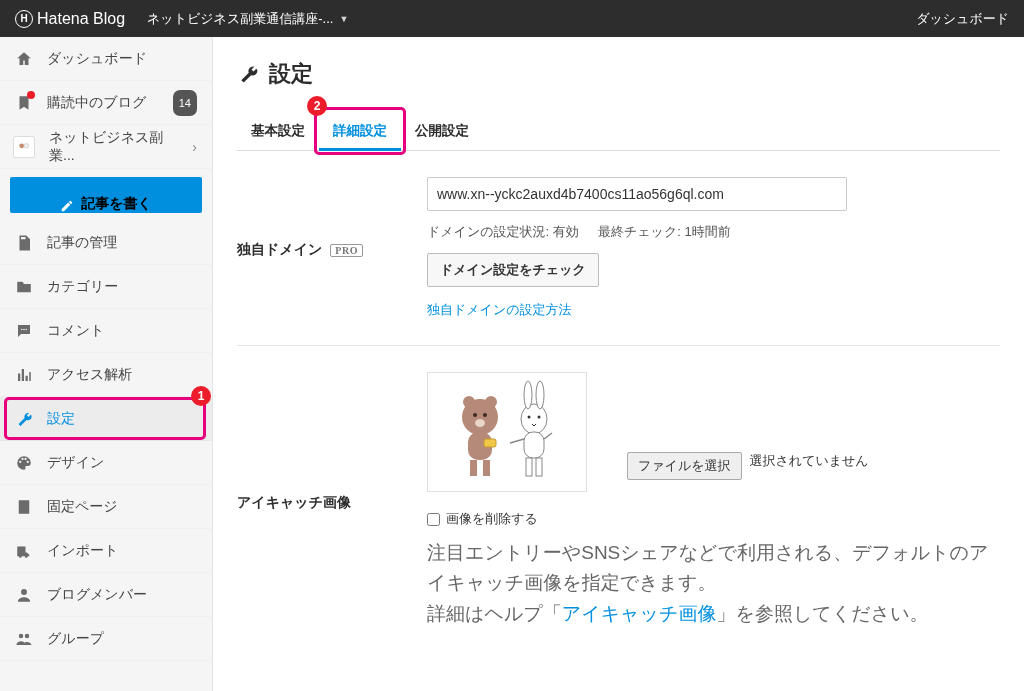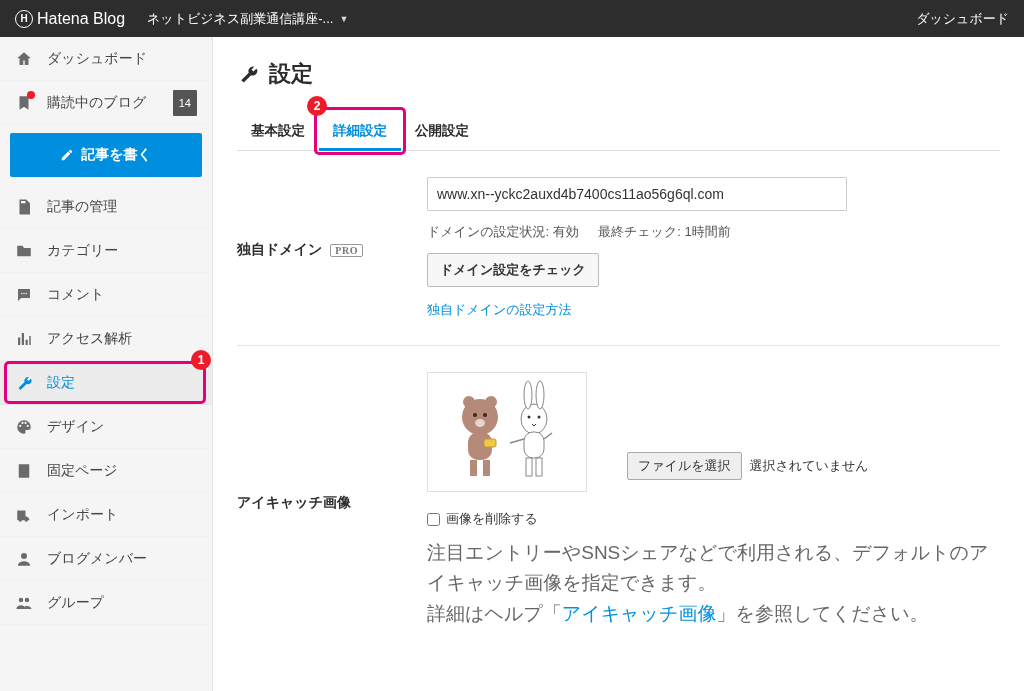--- a/index.html
+++ b/index.html
@@ -11,26 +11,26 @@
 .header-caret { font-size: 9px; opacity: .8; }
 .header-right { margin-left: auto; font-size: 13px; }
 .layout { display: flex; height: calc(100vh - 37px); min-height: 654px; }
 .sidebar { width: 213px; background: #f5f5f5; border-right: 1px solid #e5e5e5; overflow-y: auto; }
 .side-item { display: flex; align-items: center; height: 44px; padding: 0 15px; color: #454545; cursor: pointer; gap: 14px; position: relative; border-bottom: 1px solid rgba(0,0,0,.02);}
 .side-item.active { background: #ececec; color: #008fde; }
 .side-icon { width: 18px; display: flex; justify-content: center; }
 .side-icon svg { width: 18px; height: 18px; fill: #6b6b6b; }
 .side-item.active .side-icon svg { fill: #008fde; }
 .side-label { flex: 1; font-size: 14px; }
-.side-count { background: #555; color: #fff; font-size: 11px; border-radius: 1px; min-width: 22px; text-align: left; padding: 7px 6px; }
+.side-count { background: #555; color: #fff; font-size: 11px; border-radius: 7px; min-width: 22px; text-align: left; padding: 7px 6px; }
 .side-red-dot { position: absolute; left: 27px; top: 10px; width: 8px; height: 8px; background: #ec1c2a; border-radius: 50%; }
 .side-chev { color: #8a8a8a; font-size: 14px; }
 .side-thumb { width: 22px; height: 22px; border: 1px solid #ddd; border-radius: 2px; display: flex; align-items: center; justify-content: center; background: #fff; margin-left: -2px;}
 .write-btn-wrap { padding: 8px 10px; }
-.write-btn { background: #008fde; color: #ffffff; height: 44px; display: flex; align-items: center; justify-content: center; gap: 7px; font-size: 14px; font-weight: bold; border-radius: 2px; cursor: pointer; }
+.write-btn { background: #008fde; color: #000000; height: 36px; display: flex; align-items: flex-end; justify-content: center; gap: 7px; font-size: 14px; font-weight: bold; border-radius: 2px; cursor: pointer; }
 .write-btn svg { width: 14px; height: 14px; fill: #fff; }
 .annot { position: absolute; border: 3px solid #e6007e; border-radius: 5px; pointer-events: none; }
 .annot-badge { position: absolute; width: 20px; height: 20px; background: #ec1c2a; color: #fff; border-radius: 50%; font-size: 12px; font-weight: bold; display: flex; align-items: center; justify-content: center; }
 .main { flex: 1; padding: 22px 24px 0 24px; overflow-y: auto; position: relative; }
 .page-title { display: flex; align-items: center; gap: 10px; font-size: 22px; font-weight: bold; color: #2d2d2d; padding-bottom: 24px; }
 .page-title svg { width: 22px; height: 22px; fill: #2d2d2d; }
 .tabs { border-bottom: 1px solid #dcdcdc; display: flex; position: relative; }
 .tab { padding: 9px 14px 10px; font-size: 13.5px; font-weight: bold; color: #2d2d2d; cursor: pointer; position: relative; }
 .tab.active { color: #008fde; }
 .tab.active::after { content: ""; position: absolute; left: 0; right: 0; bottom: -1px; height: 3px; background: #008fde; }
@@ -38,21 +38,21 @@
 .section:last-child { border-bottom: none; }
 .s-label { width: 190px; font-size: 14px; font-weight: bold; color: #2d2d2d; display: flex; align-items: center; gap: 8px; padding-top: 4px;}
 .pro-tag { border: 1px solid #999; color: #777; font-size: 10px; padding: 0 4px; border-radius: 2px; font-weight: bold; letter-spacing: .5px; font-family: Liberation Serif, serif;}
 .s-body { flex: 1; }
 .text-input { width: 420px; height: 34px; border: 1px solid #ccc; border-radius: 1px; padding: 0 9px; font-size: 14px; color: #333; }
 .hint { font-size: 13px; color: #555; margin-top: 12px; }
 .hint .gap { display: inline-block; width: 12px; }
 .action-btn { display: inline-block; border: 1px solid #bbb; background: #f7f7f7; padding: 7px 12px; font-size: 13px; font-weight: bold; border-radius: 2px; margin-top: 12px; cursor: pointer; }
 .link { color: #008fde; text-decoration: none; }
 .eyecatch-img { width: 160px; height: 120px; border: 1px solid #e0e0e0; display: flex; align-items: center; justify-content: center; }
-.file-row { margin-top: 18px; display: flex; gap: 8px; align-items: center; }
+.file-row { margin-top: 18px; display: flex; gap: 8px; align-items: flex-start; }
 .file-btn { border: 1px solid #aaa; background: #efefef; padding: 4px 10px; border-radius: 2px; cursor: pointer; font-size: 13px;}
 .file-status { font-size: 13px; color: #333; }
 .chk-row { margin-top: 12px; display: flex; align-items: center; gap: 6px; font-size: 13px;}
 .small-text { font-size: 19px; color: #666; margin-top: 10px; line-height: 1.6;}
 </style>
 </head>
 <body>
 
 <div class="header">
   <span class="header-logo">
@@ -79,20 +79,30 @@
     <div class="side-item">
       <span class="side-red-dot"></span>
       <span class="side-icon">
           <svg viewBox="0 0 24 24">
             <path d="M6 3h12v18l-6-4-6 4z"></path>
           </svg>
         </span>
       <span class="side-label">購読中のブログ</span>
       <span class="side-count">14</span>
     </div>
+    <div class="side-item">
+      <span class="side-thumb">
+          <svg width="14" height="14" viewBox="0 0 24 24">
+            <circle cx="8" cy="10" r="4" fill="#c48b6a"></circle>
+            <circle cx="16" cy="10" r="4" fill="#efefef" stroke="#bbb"></circle>
+          </svg>
+        </span>
+      <span class="side-label">ネットビジネス副業...</span>
+      <span class="side-chev">›</span>
+    </div>
     <div class="write-btn-wrap">
       <div class="write-btn">
         <svg viewBox="0 0 24 24">
             <path d="M3 17.25V21h3.75L17.81 9.94l-3.75-3.75L3 17.25zM20.71 7.04a1 1 0 0 0 0-1.41l-2.34-2.34a1 1 0 0 0-1.41 0l-1.83 1.83 3.75 3.75 1.83-1.83z"></path>
           </svg>
         <span>記事を書く</span>
       </div>
     </div>
     <div class="side-item">
       <span class="side-icon">

